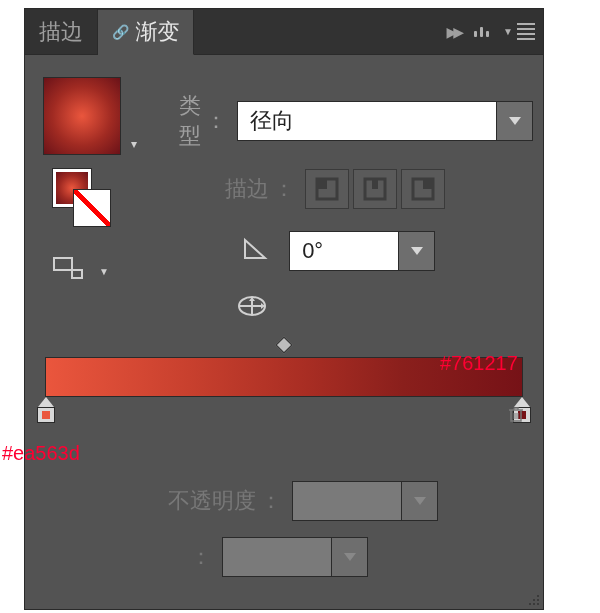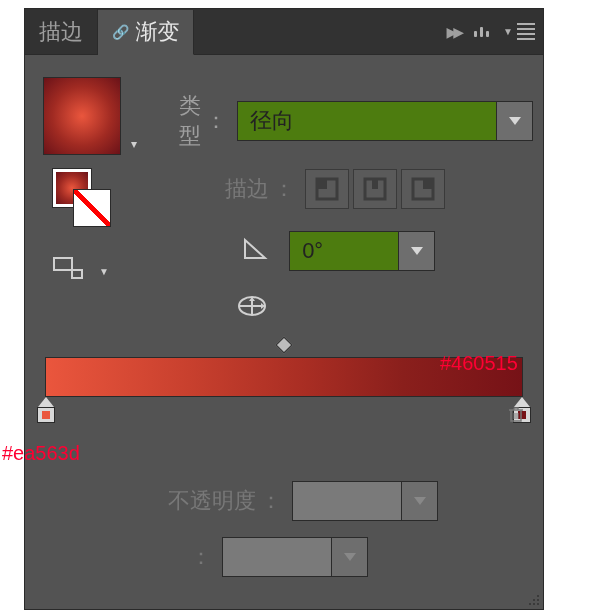--- a/index.html
+++ b/index.html
@@ -111,21 +111,21 @@
   .align-box { border:2px solid #d0d0d0; }
   .align-big { position:absolute; left:0; top:0; width:20px; height:14px; }
   .align-sm  { position:absolute; left:18px; top:12px; width:12px; height:10px; }
   .align-tri { font-size:10px; color:#d0d0d0; }
   
   .select {
     display:flex; align-items:stretch;
     height:40px;
   }
   .select .field {
-    background:#4d7c0f; color:#222;
+    background:#ffffff; color:#222;
     border:1px solid #2a2a2a;
     padding:0 12px;
     display:flex; align-items:center;
     font-size:22px;
   }
   .select .tri-btn {
     width:36px; background:#6e6e6e;
     border:1px solid #2a2a2a; border-left:none;
     display:flex; align-items:center; justify-content:center;
     color:#d8d8d8;
@@ -384,14 +384,14 @@
         <i></i>
       </span>
     <span>
         <i></i>
         <i></i>
         <i></i>
       </span>
   </div>
 </div>
 
-<div class="annot" style="left:440px; top:352px;">#460515</div>
+<div class="annot" style="left:440px; top:352px;">#761217</div>
 <div class="annot" style="left:2px; top:442px;">#ea563d</div>
 
 </body></html>

